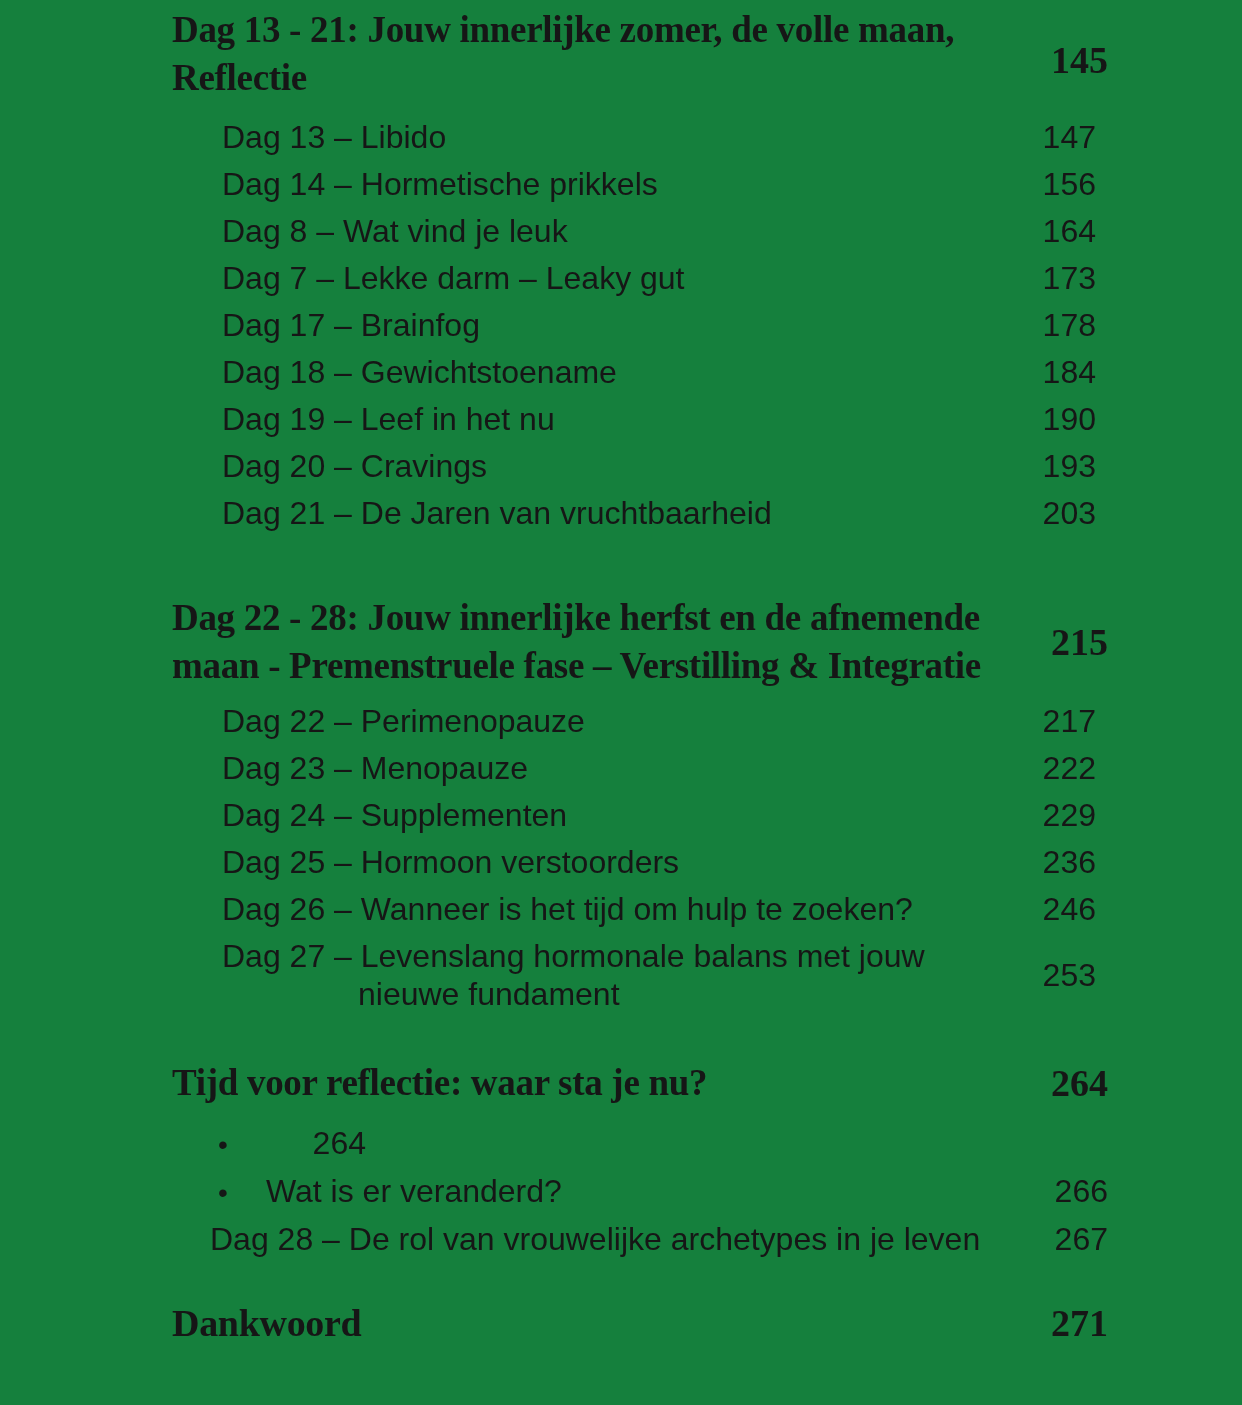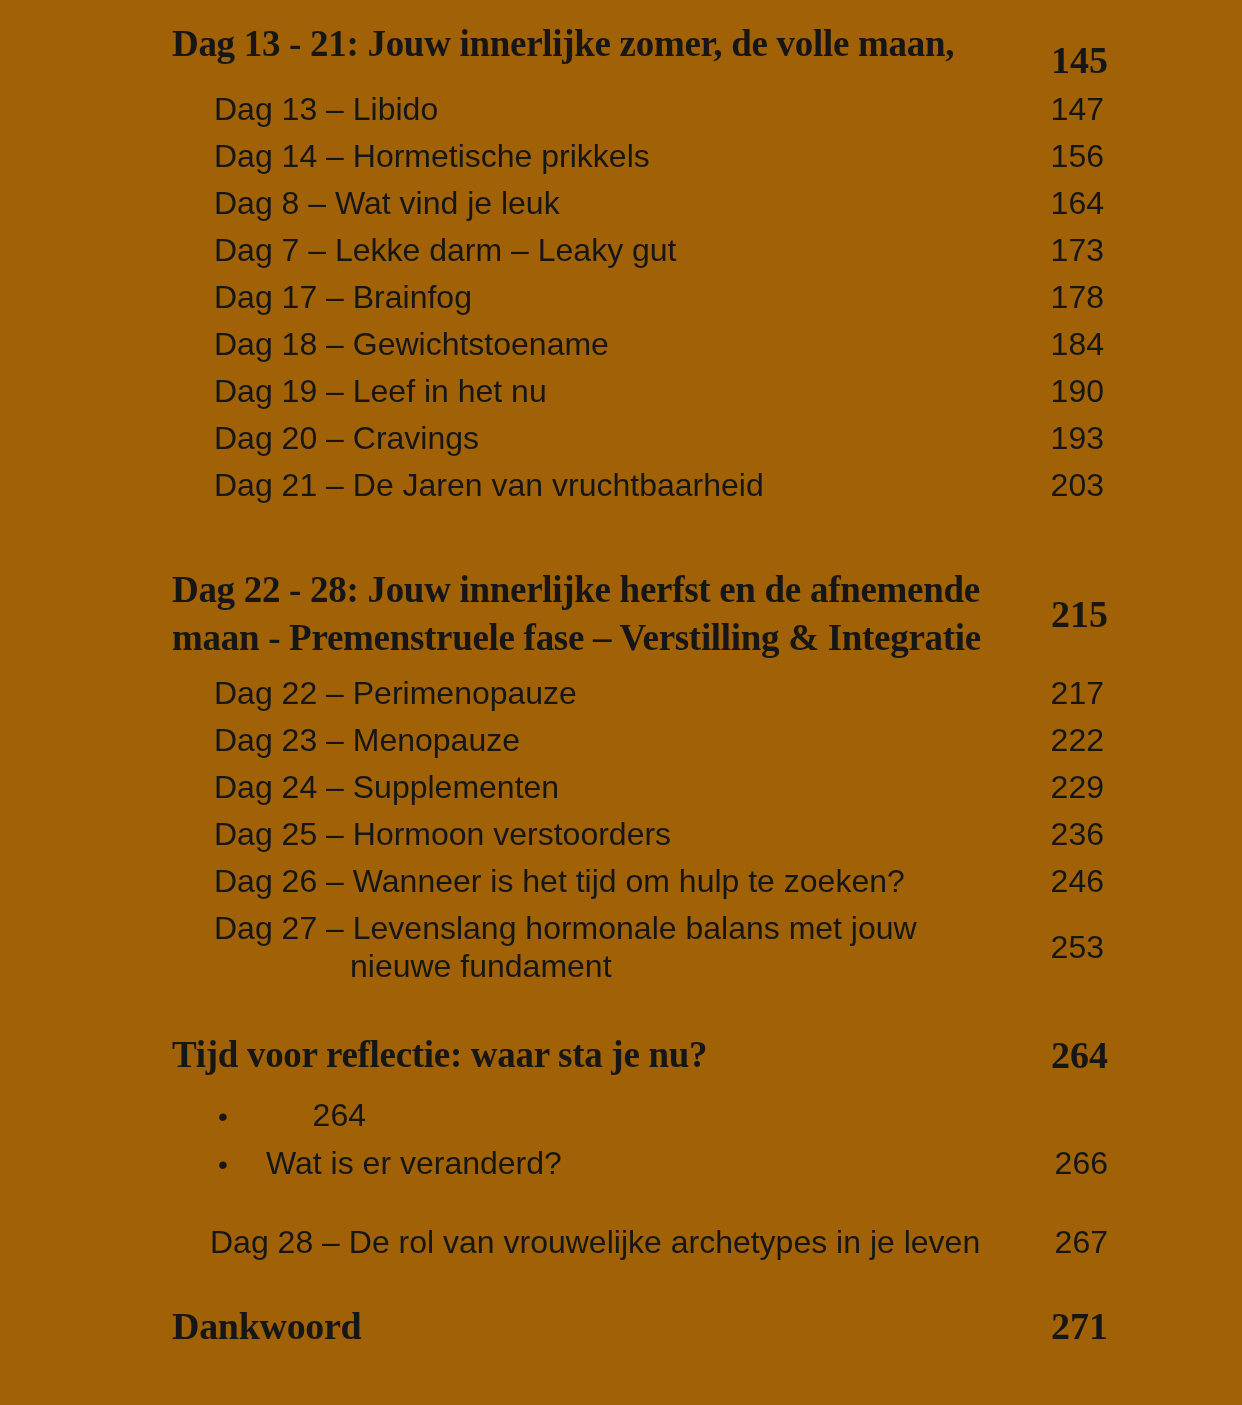--- a/index.html
+++ b/index.html
@@ -1,20 +1,20 @@
 <!DOCTYPE html>
 <html><head>
 <meta charset="utf-8">
 <style>
   html, body { margin: 0; padding: 0; background: #ffffff; }
   .page {
     position: relative;
     width: 1242px;
     height: 1405px;
-    background: #a16207;
+    background: #15803d;
     color: #161616;
     box-sizing: border-box;
     padding: 6px 134px 0 172px;
     overflow: hidden;
     font-family: "Liberation Sans", sans-serif;
   }
   
   .h-row { display: flex; align-items: center; }
   .h-title {
     flex: 1; min-width: 0;
@@ -27,54 +27,55 @@
   .h-line { white-space: nowrap; }
   .h-page {
     font-family: "Liberation Serif", serif;
     font-weight: 700;
     font-size: 38px;
     width: 100px; flex: none;
     text-align: right;
   }
   .h-page--s1 { align-self: flex-start; margin-top: 32px; }
   
-  .entries { list-style: none; margin: 4px; padding: 0 0 0 38px; }
+  .entries { list-style: none; margin: 12px; padding: 0 0 0 38px; }
   .e-row { display: flex; align-items: baseline; line-height: 47px; font-size: 32px; }
   .e-label { flex: 1; min-width: 0; white-space: nowrap; }
   .e-page { width: 100px; flex: none; text-align: right; }
   .e-row--wrap { align-items: center; line-height: 38px; padding-top: 4px; }
   .e-line { white-space: nowrap; }
   .e-line--indent2 { padding-left: 136px; }
   .section--s2 { margin-top: 57px; }
   .entries--s2 { margin-top: 8px; }
   .section--reflection { margin-top: 46px; }
   
   .bullets { list-style: none; margin: 13px 0 0 0; padding: 0 0 0 46px; }
   .b-row { display: flex; align-items: baseline; line-height: 47px; font-size: 32px; }
   .bullet { width: 48px; flex: none; font-size: 28px; }
   
-  .row--dag28 { margin-top: 31px; padding-left: 38px; }
+  .row--dag28 { padding-left: 38px; }
   .row--dank { display: flex; align-items: baseline; margin-top: 40px; line-height: 40px; }
   .dank-title {
     flex: 1;
     font-family: "Liberation Serif", serif;
     font-weight: 700;
     font-size: 38px;
     letter-spacing: -0.3px;
   }
 </style>
 </head>
 <body>
 
 <div class="page">
 
   <section>
     <div class="h-row">
       <div class="h-title">
         <div class="h-line">Dag 13 - 21: Jouw innerlijke zomer, de volle maan,</div>
+        <div class="h-line">Reflectie</div>
       </div>
       <div class="h-page h-page--s1">145</div>
     </div>
     <ul class="entries">
       <li class="e-row">
           <span class="e-label">Dag 13 – Libido</span>
           <span class="e-page">147</span>
         </li>
       <li class="e-row">
           <span class="e-label">Dag 14 – Hormetische prikkels</span>

